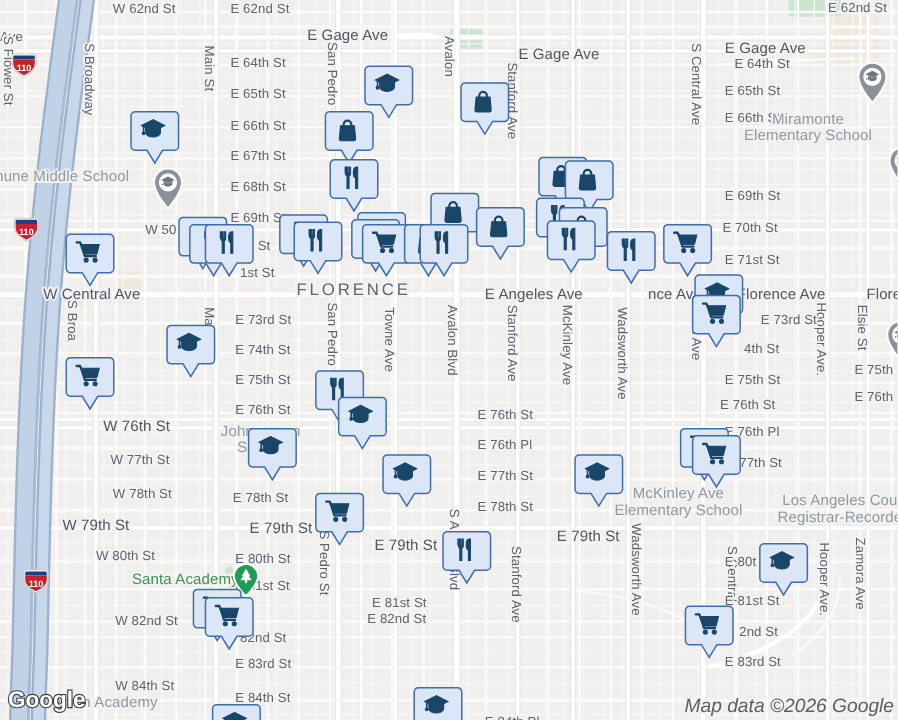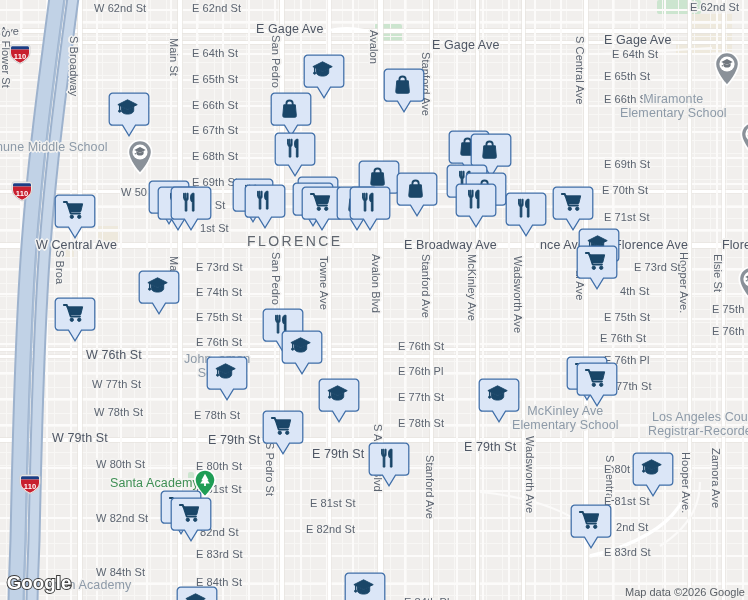--- a/index.html
+++ b/index.html
@@ -44,23 +44,24 @@
   .shield{position:absolute;width:24px;height:21px;}
   .shield svg{display:block}
   
   .mk{position:absolute;width:42px;height:48px;}
   .mk svg{display:block;overflow:visible}
   
   .poipin{position:absolute;width:30px;height:38px;}
   .parkpin{position:absolute;width:26px;height:30px;}
   
   #attrib{
-    position:absolute;right:3px;bottom:2px;font-size:11px;color:#5a5f66;
+    position:absolute;right:3px;bottom:2px;font-size:16px;color:#5a5f66;
     text-shadow:-1px 0 #f2f1ef,1px 0 #f2f1ef,0 -1px #f2f1ef,0 1px #f2f1ef,
                 -.8px -.8px #f2f1ef,.8px -.8px #f2f1ef,-.8px .8px #f2f1ef,.8px .8px #f2f1ef;
+    font-style:italic;
   }
   #glogo{position:absolute;left:4px;bottom:4px;height:25px;}
 </style>
 </head>
 <body>
 
 <div id="map">
 
   <div class="land"></div>
 
@@ -279,21 +280,21 @@
       <div class="lbl" style="left: 192px; top: 124px;">E 67th St</div>
       <div class="lbl" style="left: 192px; top: 150px;">E 68th St</div>
       <div class="lbl" style="left: 192px; top: 176px;">E 69th St</div>
       <div class="lbl" style="left: 604px; top: 158px;">E 69th St</div>
       <div class="lbl" style="left: 121px; top: 186px;">W 50</div>
       <div class="lbl" style="left: 196px; top: 199px;">0th St</div>
       <div class="lbl" style="left: 602px; top: 184px;">E 70th St</div>
       <div class="lbl" style="left: 200px; top: 222px;">1st St</div>
       <div class="lbl" style="left: 604px; top: 211px;">E 71st St</div>
       <div class="lbl big" style="left: 36px; top: 238px;">W Central Ave</div>
-      <div class="lbl big" style="left: 404px; top: 238px;">E Broadway Ave</div>
+      <div class="lbl big" style="left: 404px; top: 238px;">E Angeles Ave</div>
       <div class="lbl big" style="left: 540px; top: 238px;">nce Ave</div>
       <div class="lbl big" style="left: 614px; top: 238px;">Florence Ave</div>
       <div class="lbl big" style="left: 722px; top: 238px;">Flore</div>
       <div class="lbl rot" style="left: 66px; top: 250px; transform: rotate(90deg);">S Broa</div>
       <div class="lbl rot" style="left: 282px; top: 252px; transform: rotate(90deg);">San Pedro</div>
       <div class="lbl rot" style="left: 330px; top: 256px; transform: rotate(90deg);">Towne Ave</div>
       <div class="lbl rot" style="left: 382px; top: 254px; transform: rotate(90deg);">Avalon Blvd</div>
       <div class="lbl rot" style="left: 432px; top: 254px; transform: rotate(90deg);">Stanford Ave</div>
       <div class="lbl rot" style="left: 478px; top: 254px; transform: rotate(90deg);">McKinley Ave</div>
       <div class="lbl rot" style="left: 524px; top: 256px; transform: rotate(90deg);">Wadsworth Ave</div>
@@ -326,29 +327,29 @@
       <div class="lbl big" style="left: 312px; top: 447px;">E 79th St</div>
       <div class="lbl big" style="left: 464px; top: 440px;">E 79th St</div>
       <div class="lbl rot" style="left: 276px; top: 442px; transform: rotate(90deg);">S Pedro St</div>
       <div class="lbl rot" style="left: 384px; top: 424px; transform: rotate(90deg);">S A</div>
       <div class="lbl rot" style="left: 384px; top: 470px; transform: rotate(90deg);">Blvd</div>
       <div class="lbl rot" style="left: 436px; top: 455px; transform: rotate(90deg);">Stanford Ave</div>
       <div class="lbl rot" style="left: 536px; top: 436px; transform: rotate(90deg);">Wadsworth Ave</div>
       <div class="lbl rot" style="left: 616px; top: 455px; transform: rotate(90deg);">S Central</div>
       <div class="lbl rot" style="left: 692px; top: 452px; transform: rotate(90deg);">Hooper Ave.</div>
       <div class="lbl rot" style="left: 722px; top: 448px; transform: rotate(90deg);">Zamora Ave</div>
-      <div class="lbl" style="left: 96px; top: 458px;">W 80th St</div>
+      <div class="lbl" style="left: 80px; top: 458px;">W 80th St</div>
       <div class="lbl" style="left: 196px; top: 460px;">E 80th St</div>
       <div class="lbl" style="left: 604px; top: 463px;">E 80t</div>
       <div class="lbl" style="left: 196px; top: 483px;">E 81st St</div>
       <div class="lbl" style="left: 310px; top: 497px;">E 81st St</div>
       <div class="lbl" style="left: 604px; top: 495px;">E 81st St</div>
       <div class="lbl" style="left: 96px; top: 512px;">W 82nd St</div>
       <div class="lbl" style="left: 200px; top: 526px;">82nd St</div>
-      <div class="lbl" style="left: 306px; top: 523px; text-align: right;">E 82nd St</div>
+      <div class="lbl" style="left: 306px; top: 510px; text-align: right;">E 82nd St</div>
       <div class="lbl" style="left: 616px; top: 521px;">2nd St</div>
       <div class="lbl" style="left: 196px; top: 548px;">E 83rd St</div>
       <div class="lbl" style="left: 604px; top: 546px;">E 83rd St</div>
       <div class="lbl" style="left: 96px; top: 566px;">W 84th St</div>
       <div class="lbl" style="left: 196px; top: 576px;">E 84th St</div>
       <div class="lbl" style="left: 404px; top: 596px;">E 84th Pl</div>
     </div>
   <div id="poilabels">
       <div class="lbl poi" style="left: -4px; top: 140px; text-align: center;">hune Middle School</div>
       <div class="lbl poi" style="left: 620px; top: 92px; text-align: center;">Miramonte

